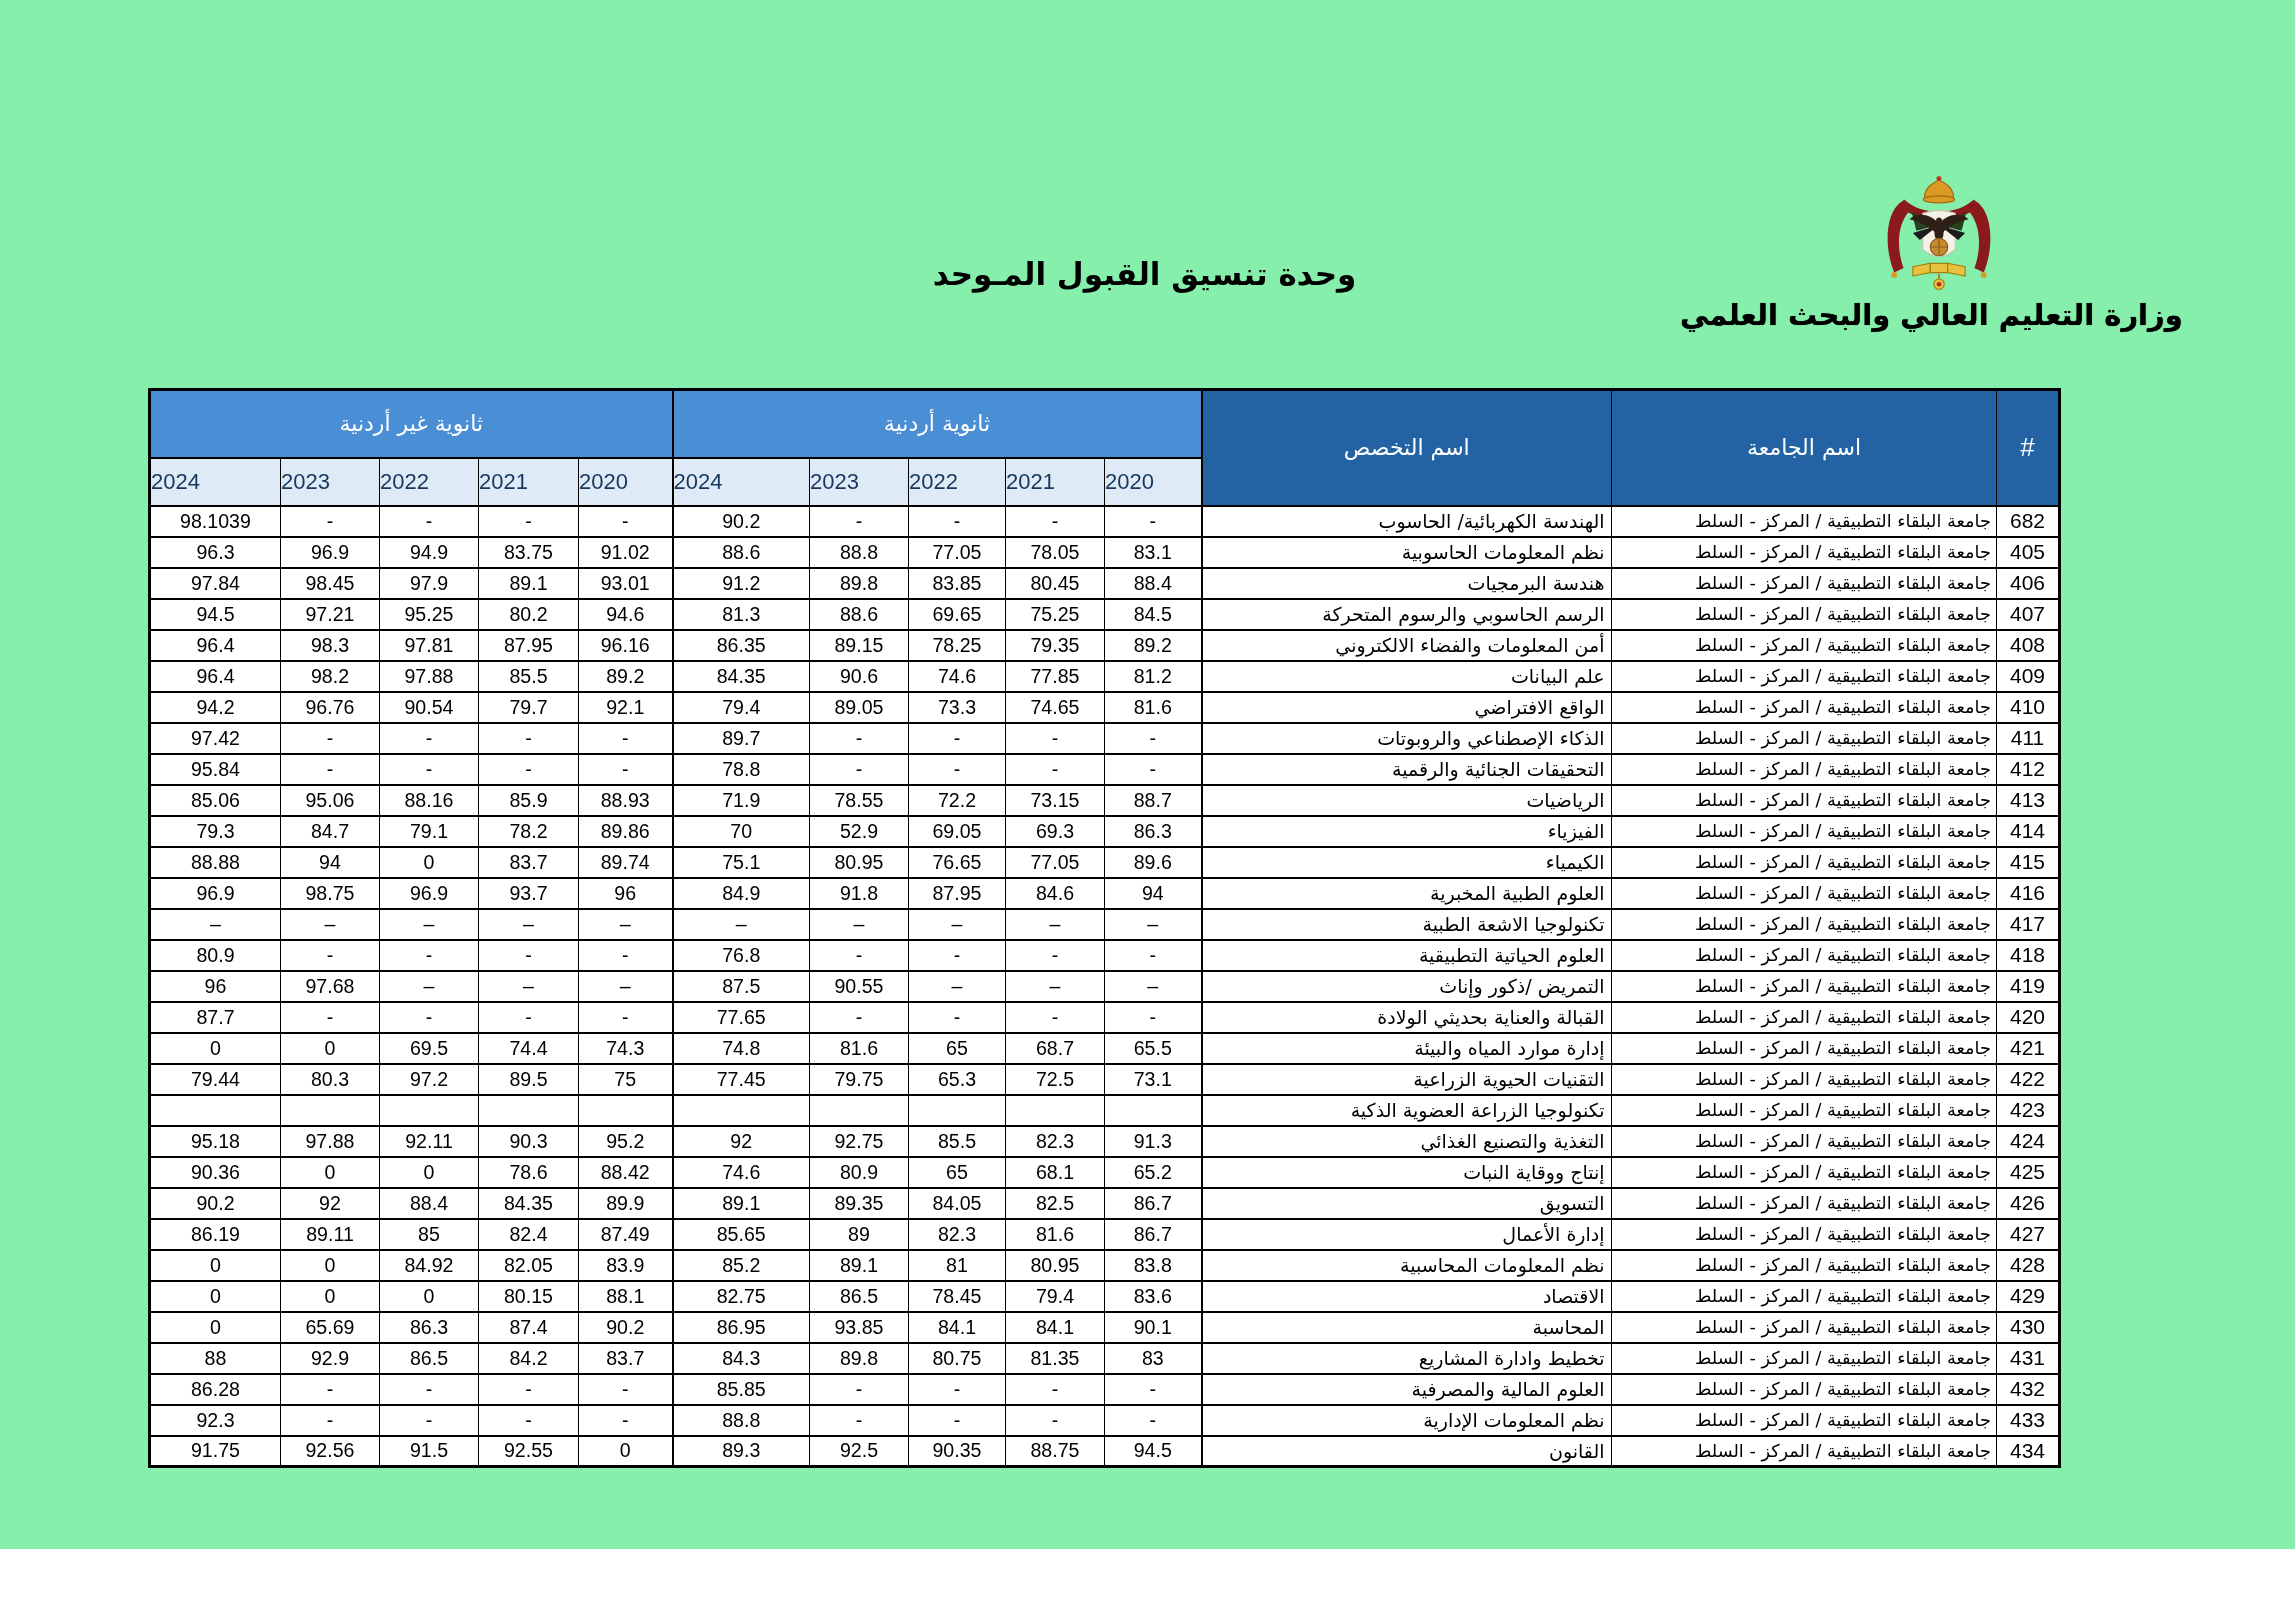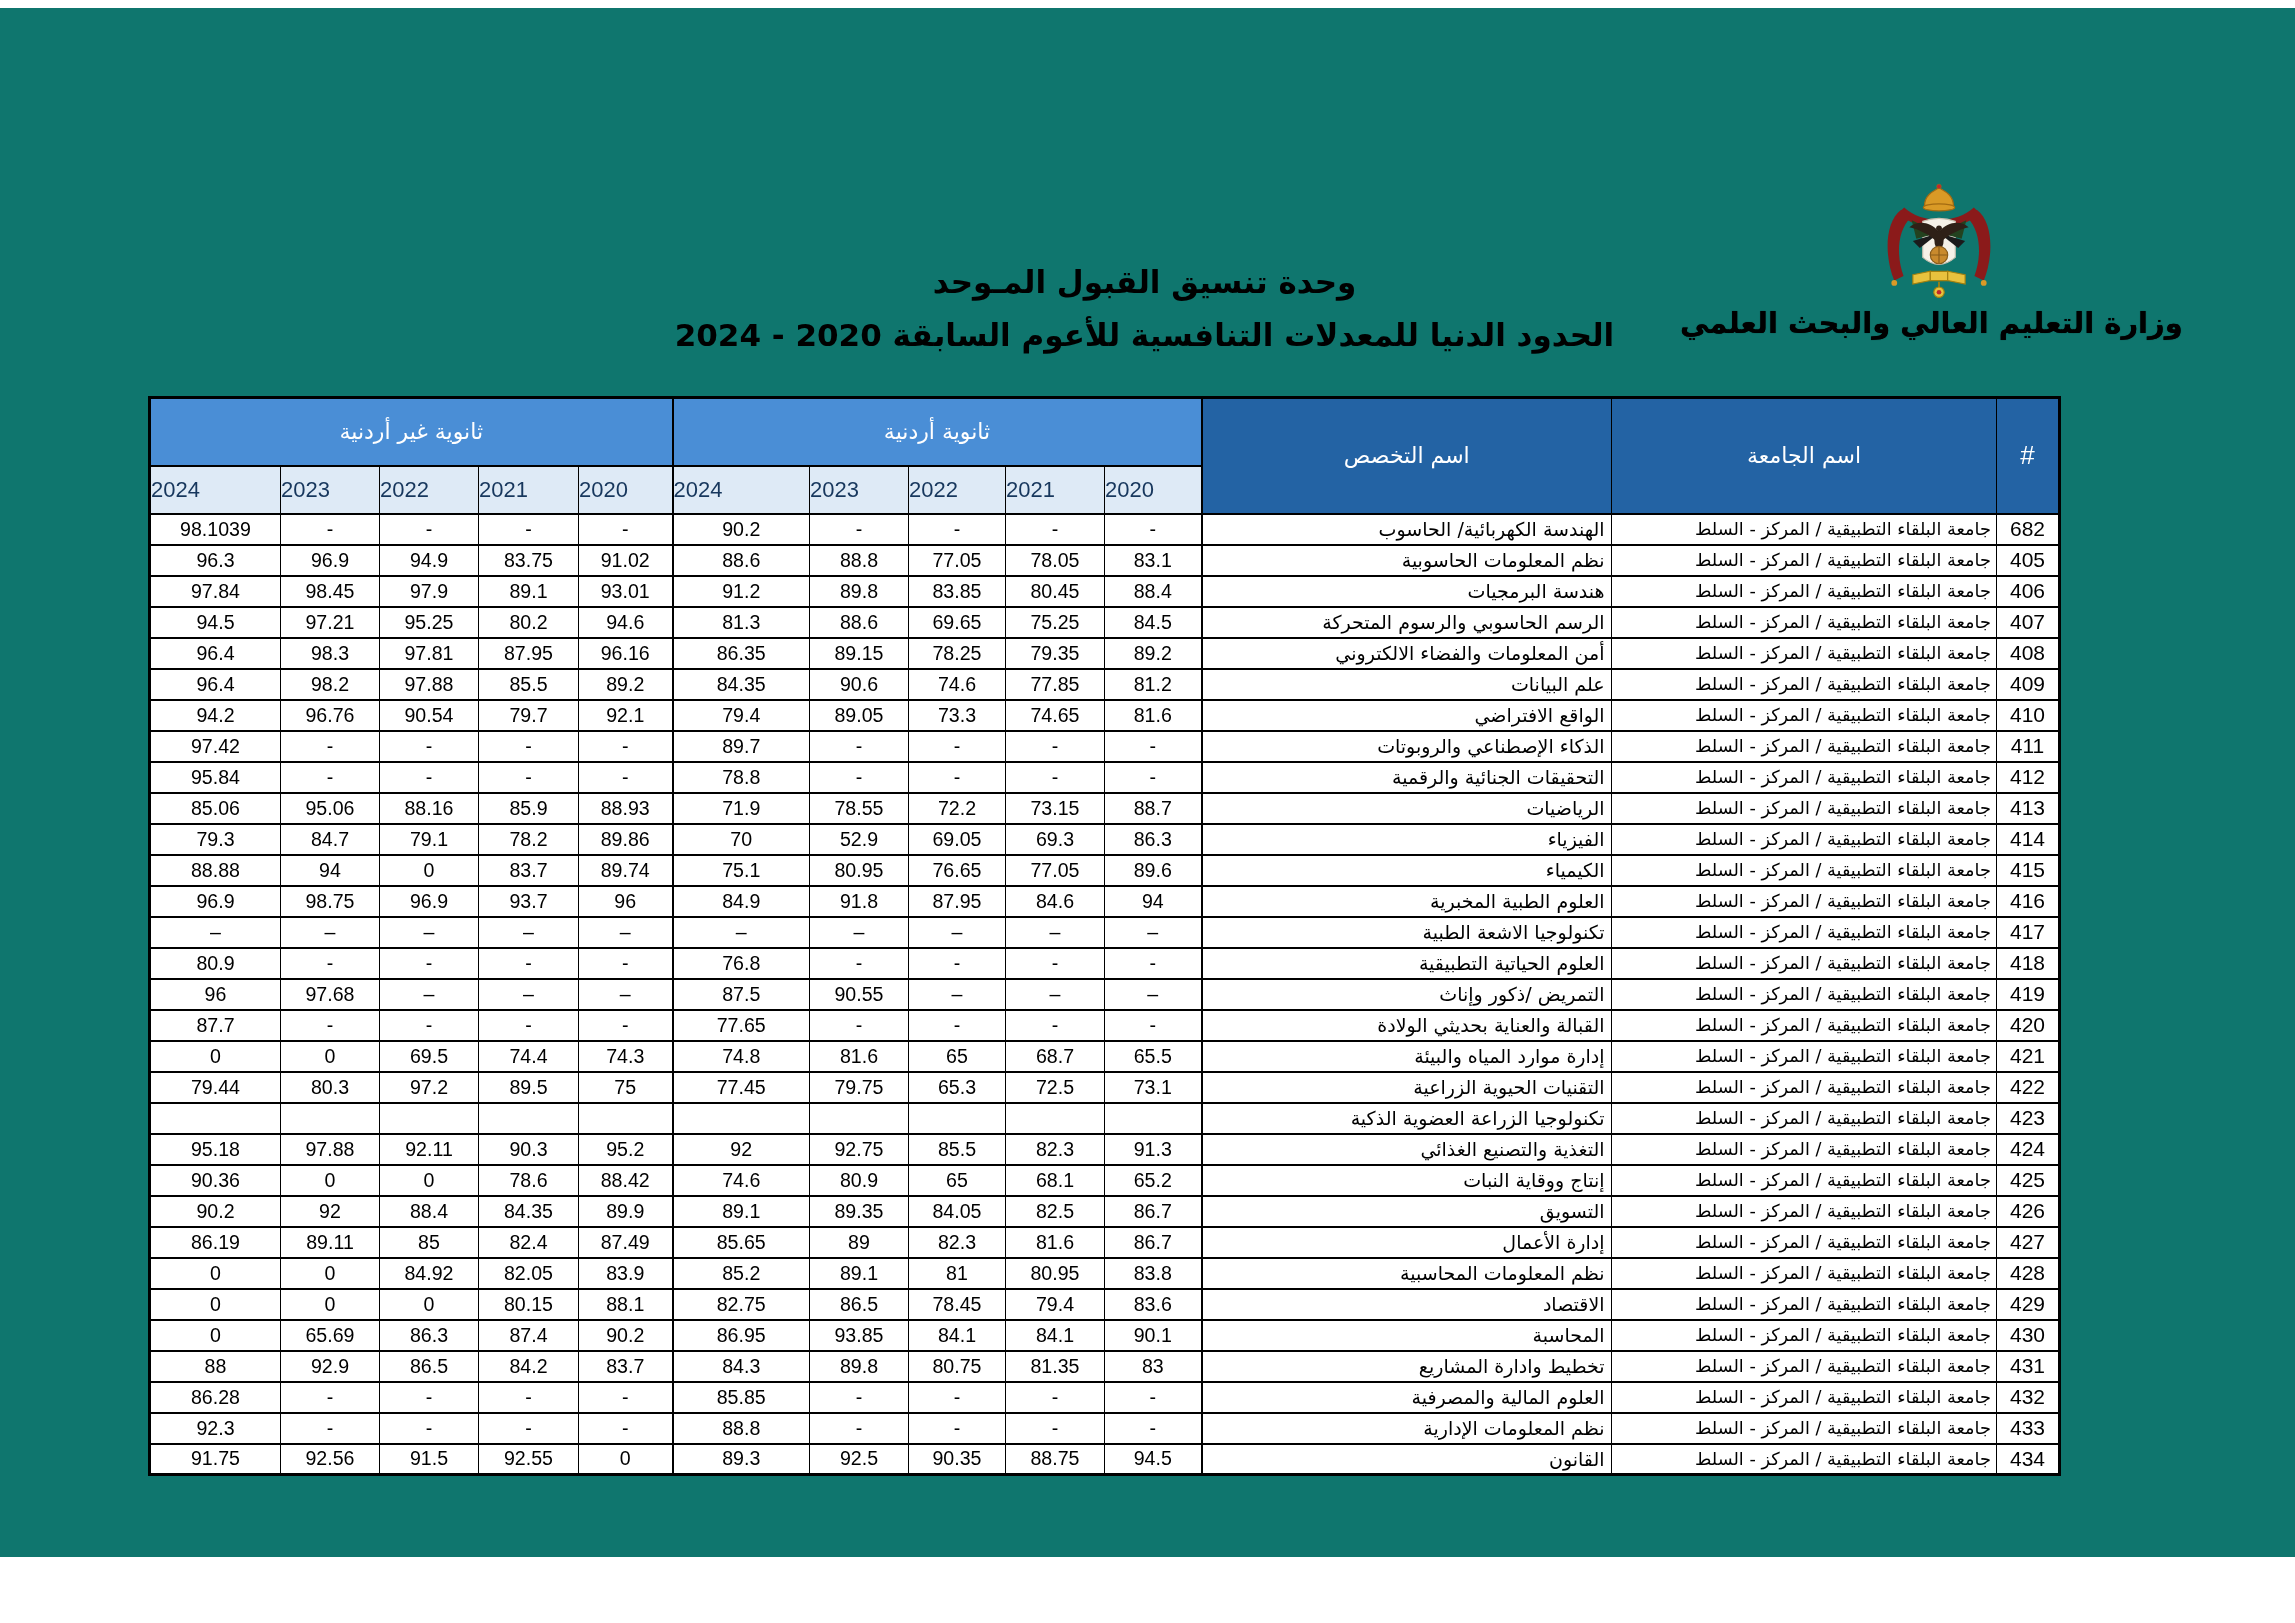--- a/index.html
+++ b/index.html
@@ -6,24 +6,23 @@
     --header-dark:#2363A4;
     --header-medium:#4A8ED6;
     --header-light:#DEEAF6;
     --year-text:#17375D;
   }
   html,body{margin:0;padding:0;background:#ffffff;}
   .page{
     position:relative;
     width:2295px;
     height:1549px;
-    background:#0f766e;
+    background:#86efac;
     overflow:hidden;
     font-family:"Liberation Sans",sans-serif;
-    margin-top:8px;
   }
   
   .title-block{
     position:absolute;
     left:523px; top:257px; width:1243px;
     text-align:center;
     direction:rtl;
     color:#000;
     font-family:"DejaVu Sans",sans-serif;
     font-weight:bold;
@@ -117,21 +116,20 @@
   }
   .group-end{border-right-width:2px !important;}
 </style>
 </head>
 <body>
 
 <div class="page">
 
   <div class="title-block">
     <div class="title-line1">وحدة تنسيق القبول المـوحد</div>
-    <div class="title-line2">الحدود الدنيا للمعدلات التنافسية  للأعوم السابقة 2020 - 2024</div>
   </div>
 
   <div class="logo-block">
     <svg class="logo-emblem" viewBox="0 0 330 210" width="216" height="122" aria-hidden="true">
 
       <path d="M95,52 C130,86 200,86 235,52 L225,42 C196,70 134,70 105,42 Z" fill="#8B1A1A"></path>
 
       <path d="M100,46 C70,68 72,130 88,168 L104,160 C92,128 92,84 116,60 Z" fill="#8B1A1A"></path>
       <path d="M230,46 C260,68 258,130 242,168 L226,160 C238,128 238,84 214,60 Z" fill="#8B1A1A"></path>
       <circle cx="88" cy="172" r="5" fill="#D99A26"></circle>

